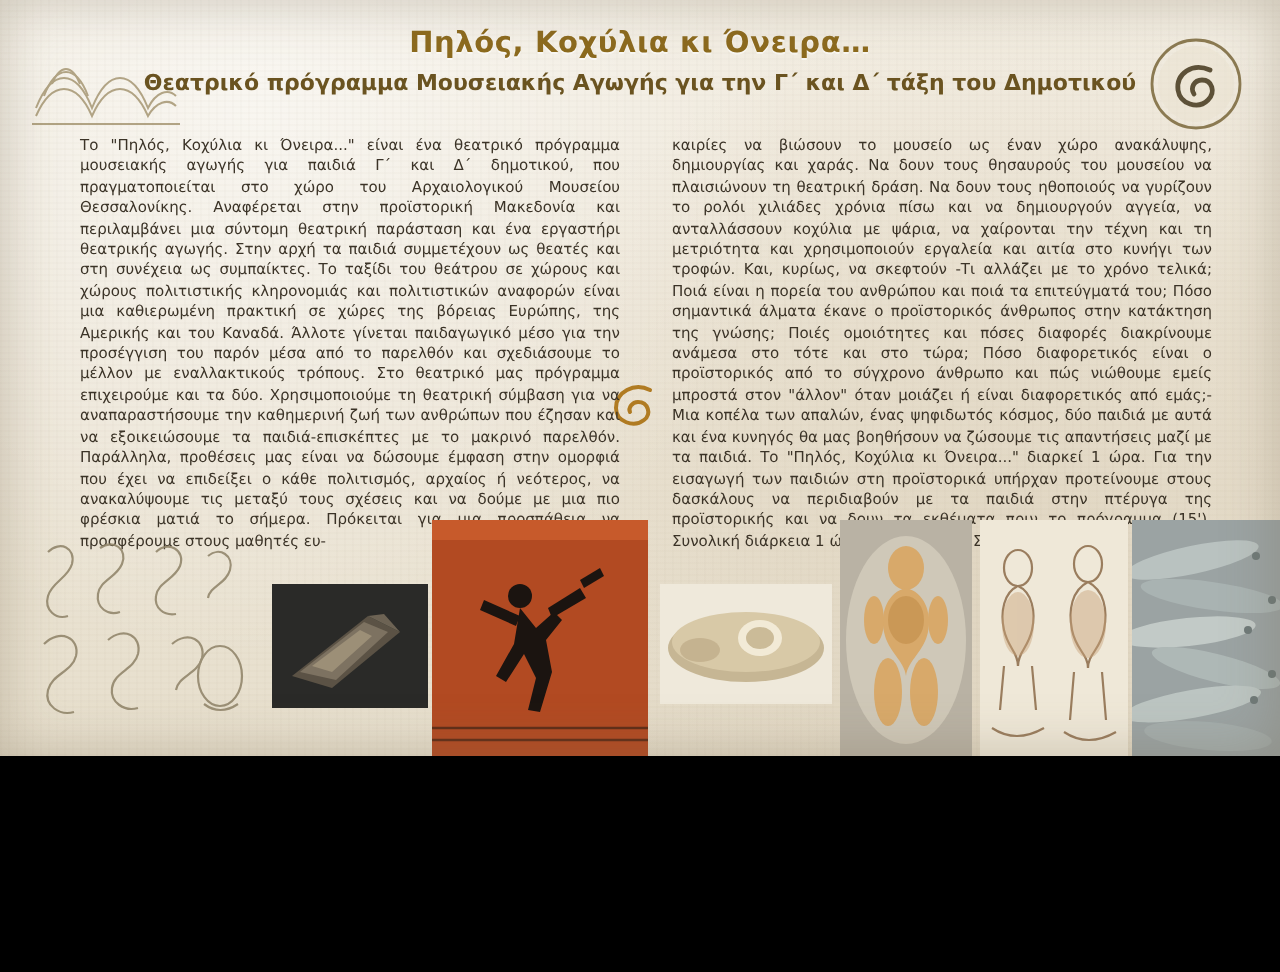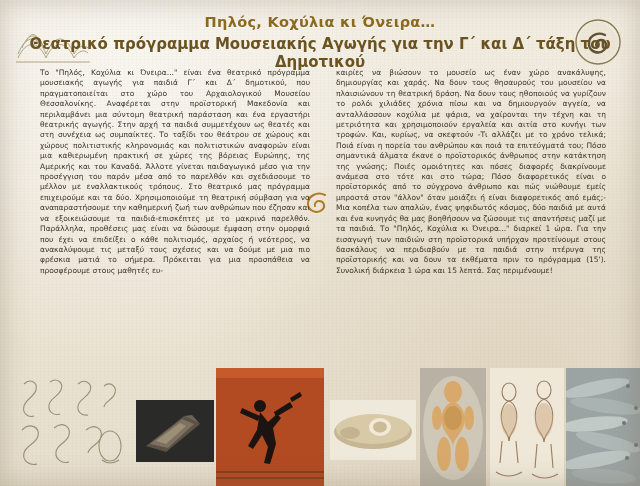--- a/index.html
+++ b/index.html
@@ -3,21 +3,21 @@
 <meta charset="utf-8">
 <style>
   html, body {
     margin: 0;
     padding: 0;
     background: #000;
   }
   #page {
     position: relative;
     width: 640px;
-    height: 486px;
+    height: 378px;
     overflow: hidden;
     background: #efe9dc;
     font-family: "DejaVu Sans", sans-serif;
   }
   
   #paper {
     position: absolute;
     inset: 0;
     background:
       radial-gradient(circle at 20% 15%, rgba(255,255,255,0.55), rgba(255,255,255,0) 45%),
@@ -51,21 +51,21 @@
   .title {
     color: #8c6a1e;
     font-size: 14.5px;
     font-weight: bold;
     letter-spacing: 0.3px;
     text-shadow: 0 1px 0 rgba(255,255,255,0.6);
   }
   .subtitle {
     margin-top: 5px;
     color: #6a5320;
-    font-size: 15px;
+    font-size: 11px;
     font-weight: bold;
   }
   
   .motif-left {
     position: absolute;
     left: 16px;
     top: 24px;
     width: 74px;
     height: 40px;
     opacity: 0.75;

